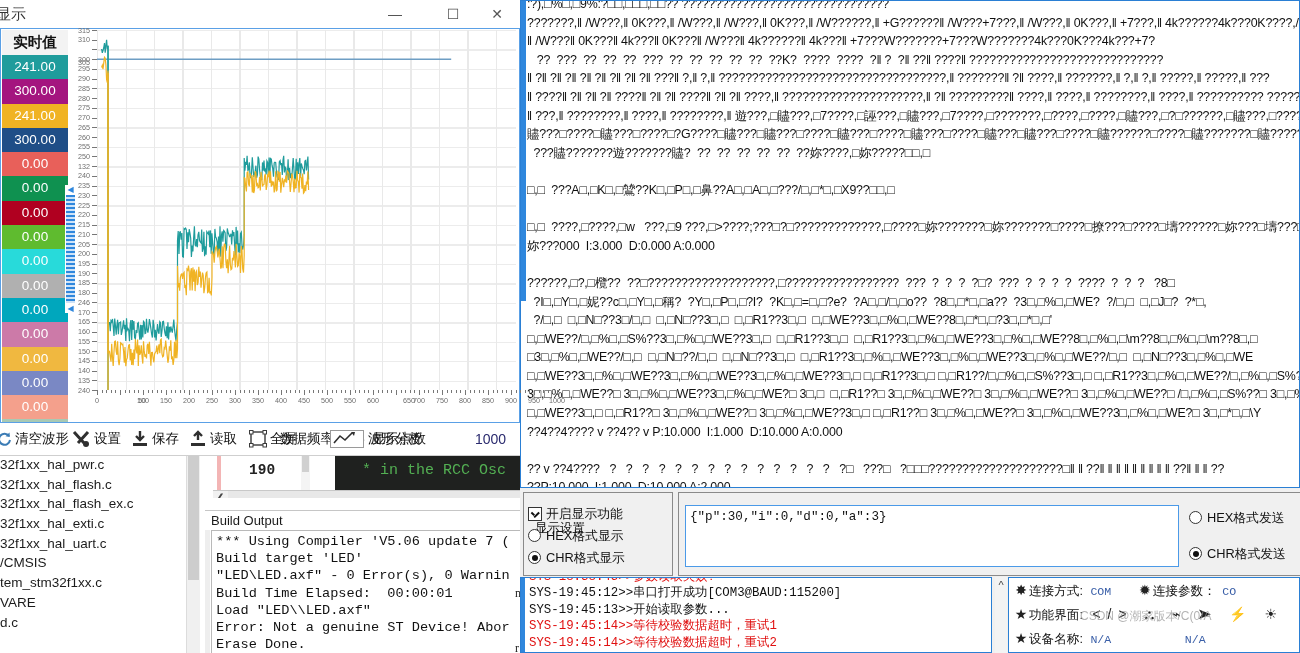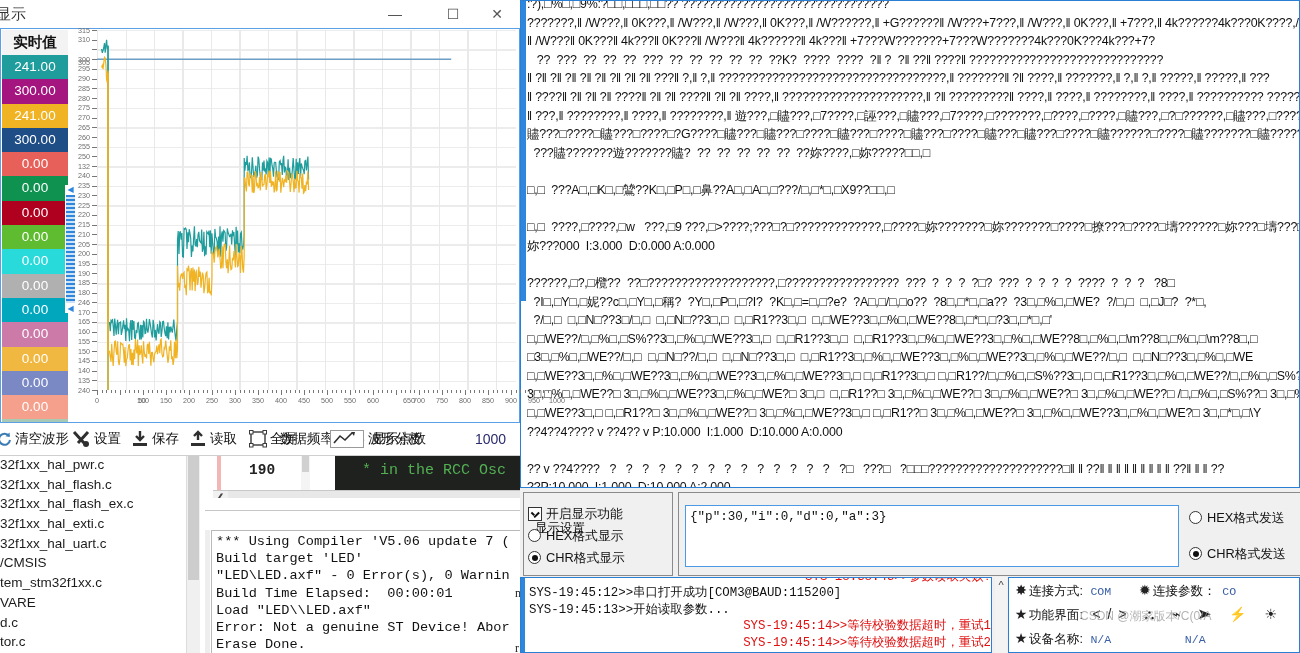--- a/index.html
+++ b/index.html
@@ -53,21 +53,21 @@
   .chk.on:before{content:"";position:absolute;left:4px;top:6px;width:7px;height:1.5px;background:#111;transform:rotate(-45deg);}
   .rdo{position:absolute;left:4px;top:4px;width:11px;height:11px;border:1px solid #333;border-radius:50%;background:#fff;}
   .rdo.on:after{content:"";position:absolute;left:2.5px;top:2.5px;width:6px;height:6px;border-radius:50%;background:#111;}
   #sendbox{position:absolute;left:6px;top:12px;width:494px;height:62px;border:1px solid #4b9ae8;background:#fff;
            font-family:"Liberation Mono",monospace;font-size:12.6px;color:#111;padding:4px 0 0 4px;box-sizing:border-box;white-space:pre;}
   #sendfmt{position:absolute;right:4px;top:14px;width:112px;}
 
   
   #logwrap{position:absolute;left:0px;top:577px;width:472px;height:76px;background:#fff;border:1px solid #2a7fd4;box-sizing:border-box;overflow:hidden;}
   #logwrap .ln{font-family:"Liberation Mono",monospace;font-size:12.4px;line-height:16.4px;color:#111;white-space:pre;padding-left:3px;}
-  #logwrap .ln.err{color:#e01010;text-align:right;}
+  #logwrap .ln.err{color:#e01010;}
   #log-left-bar{position:absolute;left:0;top:0;width:4px;height:76px;background:#2f87dd;}
   #log-side{position:absolute;left:-5px;top:586px;width:12px;font-family:"Liberation Serif",serif;font-size:12px;color:#222;}
 
   
   #info{position:absolute;left:488px;top:577px;width:292px;height:76px;background:#fff;border:1px solid #2a7fd4;box-sizing:border-box;overflow:hidden;}
   #info .row{height:24px;line-height:24px;font-size:12.6px;color:#111;white-space:nowrap;padding-left:4px;}
   #info .star{display:inline-block;width:16px;color:#222;font-size:14px;text-align:center;}
   #info .val{font-family:"Liberation Mono",monospace;font-size:11.6px;color:#3a5fa8;}
   #info .icons{display:inline-block;color:#222;font-size:14px;letter-spacing:7px;}
   #info-up{position:absolute;left:475px;top:577px;width:12px;height:76px;background:#f3f3f3;}
@@ -129,21 +129,20 @@
     <div id="ide-files">
         <div>32f1xx_hal_pwr.c</div>
         <div>32f1xx_hal_flash.c</div>
         <div>32f1xx_hal_flash_ex.c</div>
         <div>32f1xx_hal_exti.c</div>
         <div>32f1xx_hal_uart.c</div>
         <div>/CMSIS</div>
         <div>tem_stm32f1xx.c</div>
         <div>VARE</div>
         <div>d.c</div>
-        <div>tor.c</div>
       </div>
     <div id="ide-files-scroll">
       <div id="ide-files-thumb"></div>
     </div>
 
     <div id="code">
       <div class="pinkbar"></div>
       <div class="lnum" style="left:44px;top:2px;">189</div>
       <div class="lnum" style="left:44px;top:22px;">190</div>
       <div class="fold" style="left:83px;top:5px;"></div>
@@ -153,20 +152,21 @@
       <div class="dark">
         <span style="padding-top:1px">  /** Initializes </span>
         <span style="padding-top:4px">   * in the RCC Osc</span>
       </div>
       <div class="hscroll">
         <div class="lbtn">❮</div>
       </div>
     </div>
 
     <div id="build">
+      <div class="ttl">Build Output</div>
       <div class="lgrip"></div>
       <div class="body">
           <pre id="build-text">*** Using Compiler 'V5.06 update 7 (
 Build target 'LED'
 "LED\LED.axf" - 0 Error(s), 0 Warnin
 Build Time Elapsed:  00:00:01
 Load "LED\\LED.axf"
 Error: Not a genuine ST Device! Abor
 Erase Done.</pre>
         </div>

